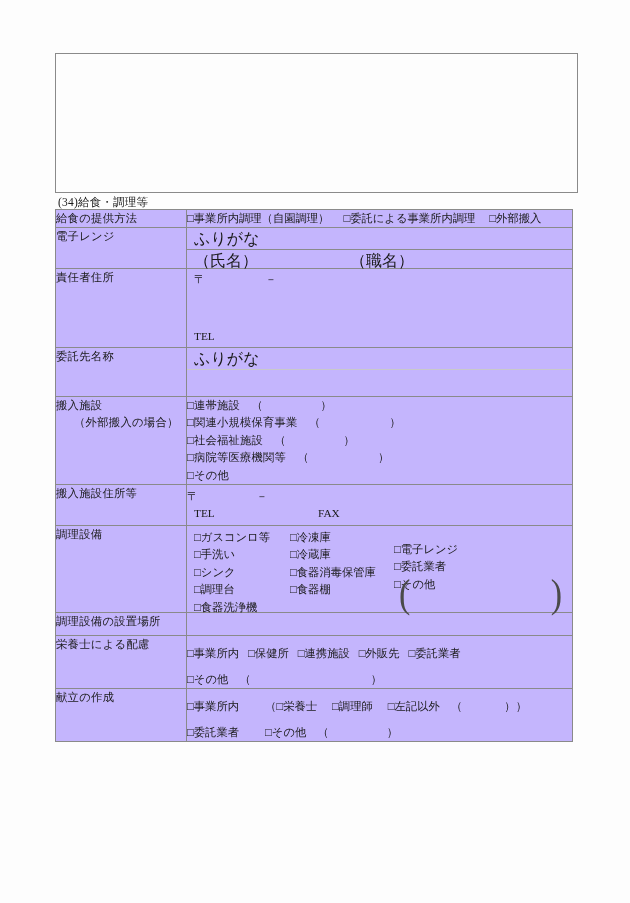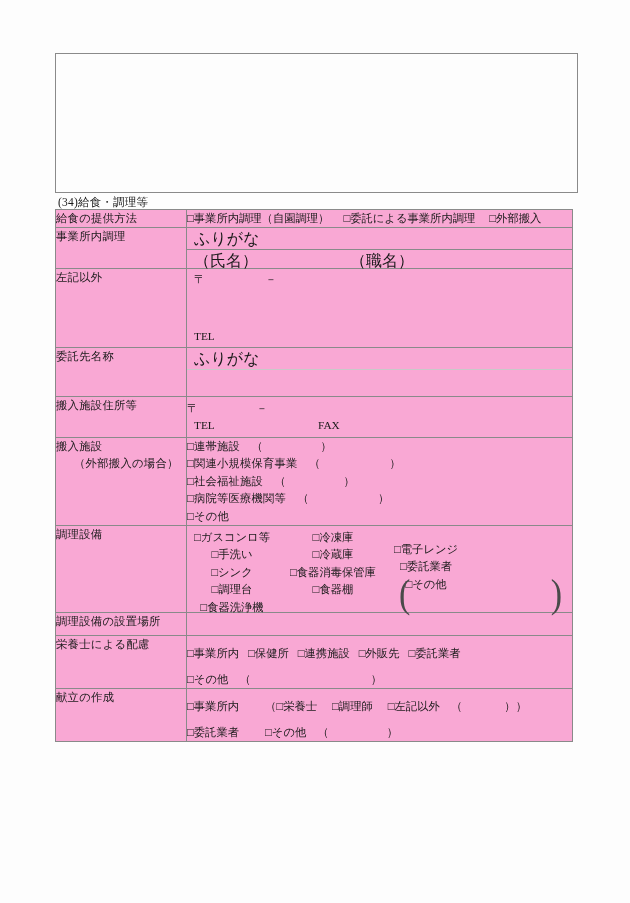--- a/index.html
+++ b/index.html
@@ -57,21 +57,21 @@
     border-collapse: collapse;
     table-layout: fixed;
     background: #fdfdfd;
   }
   .form-table td {
     border: 1px solid #8a8a8a;
     padding: 0;
     vertical-align: top;
     font-size: 11.3px;
     line-height: 17px;
-    background: #f9a8d4;
+    background: #c4b5fd;
   }
   .col-label { width: 131px; }
   .col-value { width: 386px; }
 
   
   .lbl {
     padding: 0 6px 0 8px;
     vertical-align: middle;
     letter-spacing: 0.3px;
     white-space: nowrap;
@@ -141,21 +141,21 @@
     height: 86px;
     box-sizing: border-box;
   }
   .equip-col {
     position: absolute;
     top: 3px;
   }
   .equip-col.c1 { left: 7px; }
   .equip-col.c2 { left: 103px; font-family: Liberation Serif, serif; }
   .equip-col.c3 { left: 207px; margin-top: 12px; }
-  .equip-col .chk-line { line-height: 17.4px; text-align: center; }
+  .equip-col .chk-line { line-height: 17.4px; }
 
   
   .bracket-area {
     position: absolute;
     left: 212px;
     top: 55px;
     width: 163px;
     height: 30px;
   }
   .bracket-area .brk {
@@ -199,42 +199,42 @@
     <tbody>
 
       <tr>
         <td class="lbl">給食の提供方法</td>
         <td class="val-mid method">
           <span class="chk">□事業所内調理（自園調理）</span><span class="chk">□委託による事業所内調理</span><span class="chk">□外部搬入</span>
         </td>
       </tr>
 
       <tr>
-        <td class="lbl">事業所内調理</td>
+        <td class="lbl">電子レンジ</td>
         <td>
           <table class="inner">
             <tbody>
               <tr class="div-dark">
                 <td>ふりがな</td>
               </tr>
               <tr>
                 <td style="padding:0;">
                   <div class="name-row">
                     <span class="shimei">（氏名）</span>
                     <span class="shokumei">（職名）</span>
                   </div>
                 </td>
               </tr>
             </tbody>
           </table>
         </td>
       </tr>
 
       <tr>
-        <td class="lbl">左記以外</td>
+        <td class="lbl">責任者住所</td>
         <td style="padding:0;">
           <div class="addr-block">
             <span class="postal"><span>〒</span><span class="blank-md"></span><span>－</span></span>
             <div class="addr-spacer-lg"></div>
             <span class="tel">TEL</span>
           </div>
         </td>
       </tr>
 
       <tr>
@@ -248,45 +248,45 @@
               <tr>
                 <td class="empty-row-cell"></td>
               </tr>
             </tbody>
           </table>
         </td>
       </tr>
 
 
       <tr>
+        <td class="lbl-2line">
+          <span>搬入施設</span>
+          <span class="lbl-indent">（外部搬入の場合）</span>
+        </td>
+        <td class="val haninyu">
+          <span class="chk-line">□連帯施設　（　　　　　）</span>
+          <span class="chk-line">□関連小規模保育事業　（　　　　　　）</span>
+          <span class="chk-line">□社会福祉施設　（　　　　　）</span>
+          <span class="chk-line">□病院等医療機関等　（　　　　　　）</span>
+          <span class="chk-line">□その他</span>
+        </td>
+      </tr>
+
+      <tr>
         <td class="lbl">搬入施設住所等</td>
         <td style="padding:3px 4px 3px 0;">
           <span class="postal"><span>〒</span><span class="blank-md"></span><span>－</span></span>
           <div class="tel-fax">
             <span>TEL</span>
             <span class="fax">FAX</span>
           </div>
         </td>
       </tr>
 
       <tr>
-        <td class="lbl-2line">
-          <span>搬入施設</span>
-          <span class="lbl-indent">（外部搬入の場合）</span>
-        </td>
-        <td class="val haninyu">
-          <span class="chk-line">□連帯施設　（　　　　　）</span>
-          <span class="chk-line">□関連小規模保育事業　（　　　　　　）</span>
-          <span class="chk-line">□社会福祉施設　（　　　　　）</span>
-          <span class="chk-line">□病院等医療機関等　（　　　　　　）</span>
-          <span class="chk-line">□その他</span>
-        </td>
-      </tr>
-
-      <tr>
         <td class="lbl">調理設備</td>
         <td style="padding:0;">
           <div class="equip-grid">
 
             <div class="equip-col c1">
               <span class="chk-line">□ガスコンロ等</span>
               <span class="chk-line">□手洗い</span>
               <span class="chk-line">□シンク</span>
               <span class="chk-line">□調理台</span>
               <span class="chk-line">□食器洗浄機</span>

